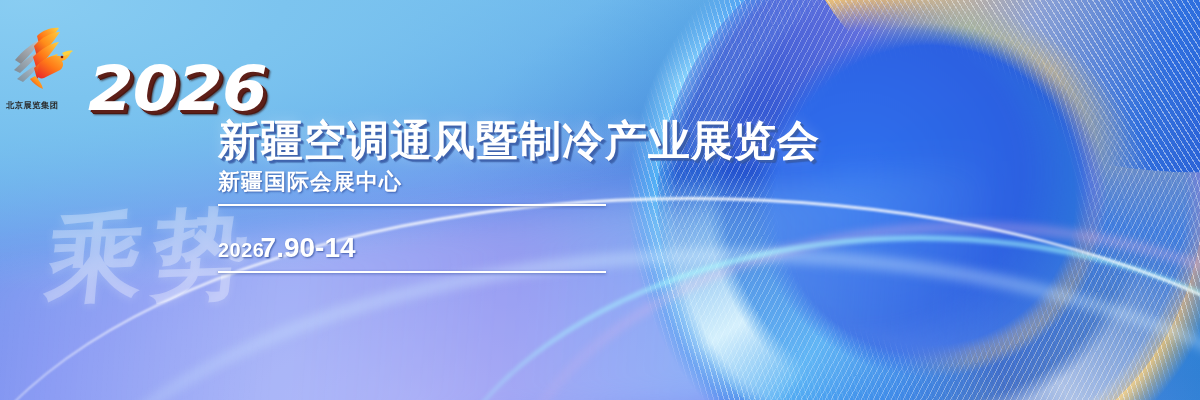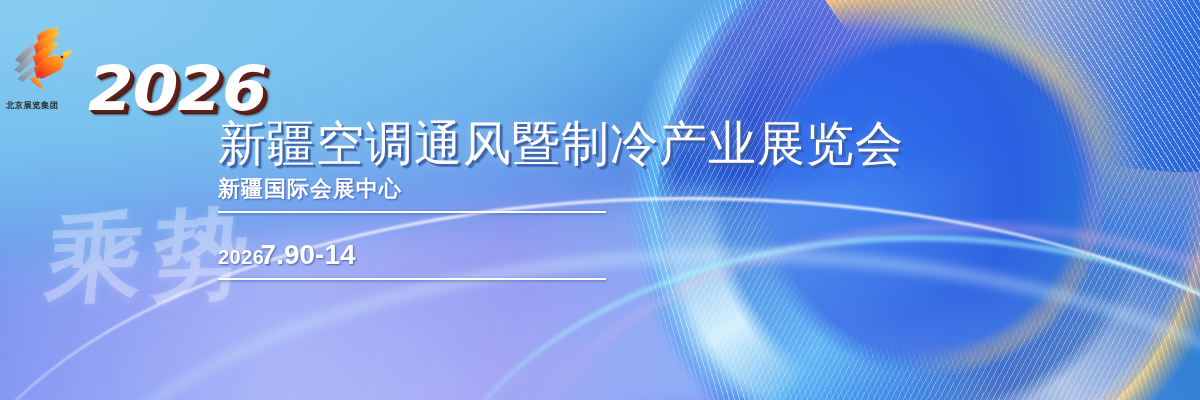--- a/index.html
+++ b/index.html
@@ -134,21 +134,21 @@
     text-shadow:
       2px 2px 0 #5d1f18, 3px 3px 0 #5d1f18,
       4px 4px 0 #4a1812, 5px 5px 2px rgba(40,10,8,.6);
     transform:scaleX(1.06);
     transform-origin:left center;
   }
 
   
   .text-block{position:absolute;left:218px;top:118px;width:660px;}
   .headline{
-    font-size:48px;font-weight:400;color:#ffffff;line-height:1.08;
+    font-size:42px;font-weight:700;color:#ffffff;line-height:1.08;
     letter-spacing:1px;white-space:nowrap;
     font-family:"DejaVu Sans","Liberation Sans",sans-serif;
     text-shadow:
       2px 2px 0 rgba(60,95,170,.85),
       3px 3px 1px rgba(45,78,150,.6),
       0 0 14px rgba(255,255,255,.25);
   }
   .subline{
     margin-top:4px;display:flex;align-items:baseline;gap:12px;
     white-space:nowrap;color:#ffffff;

